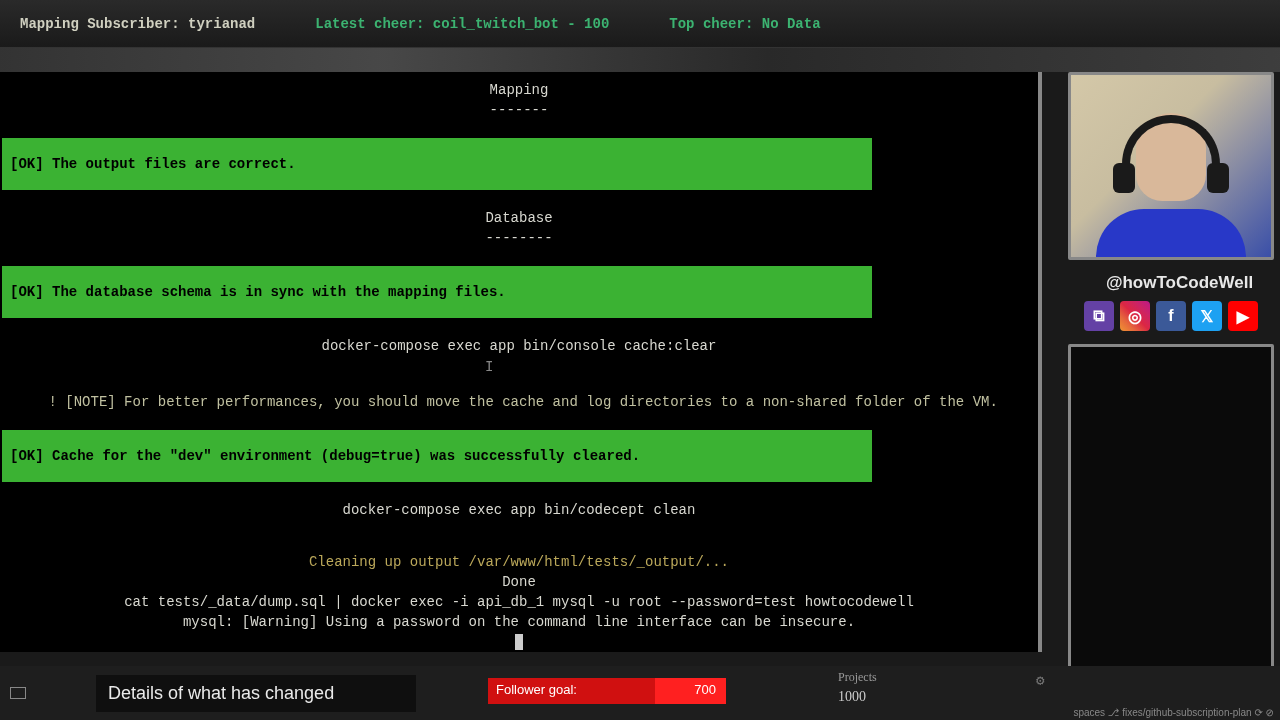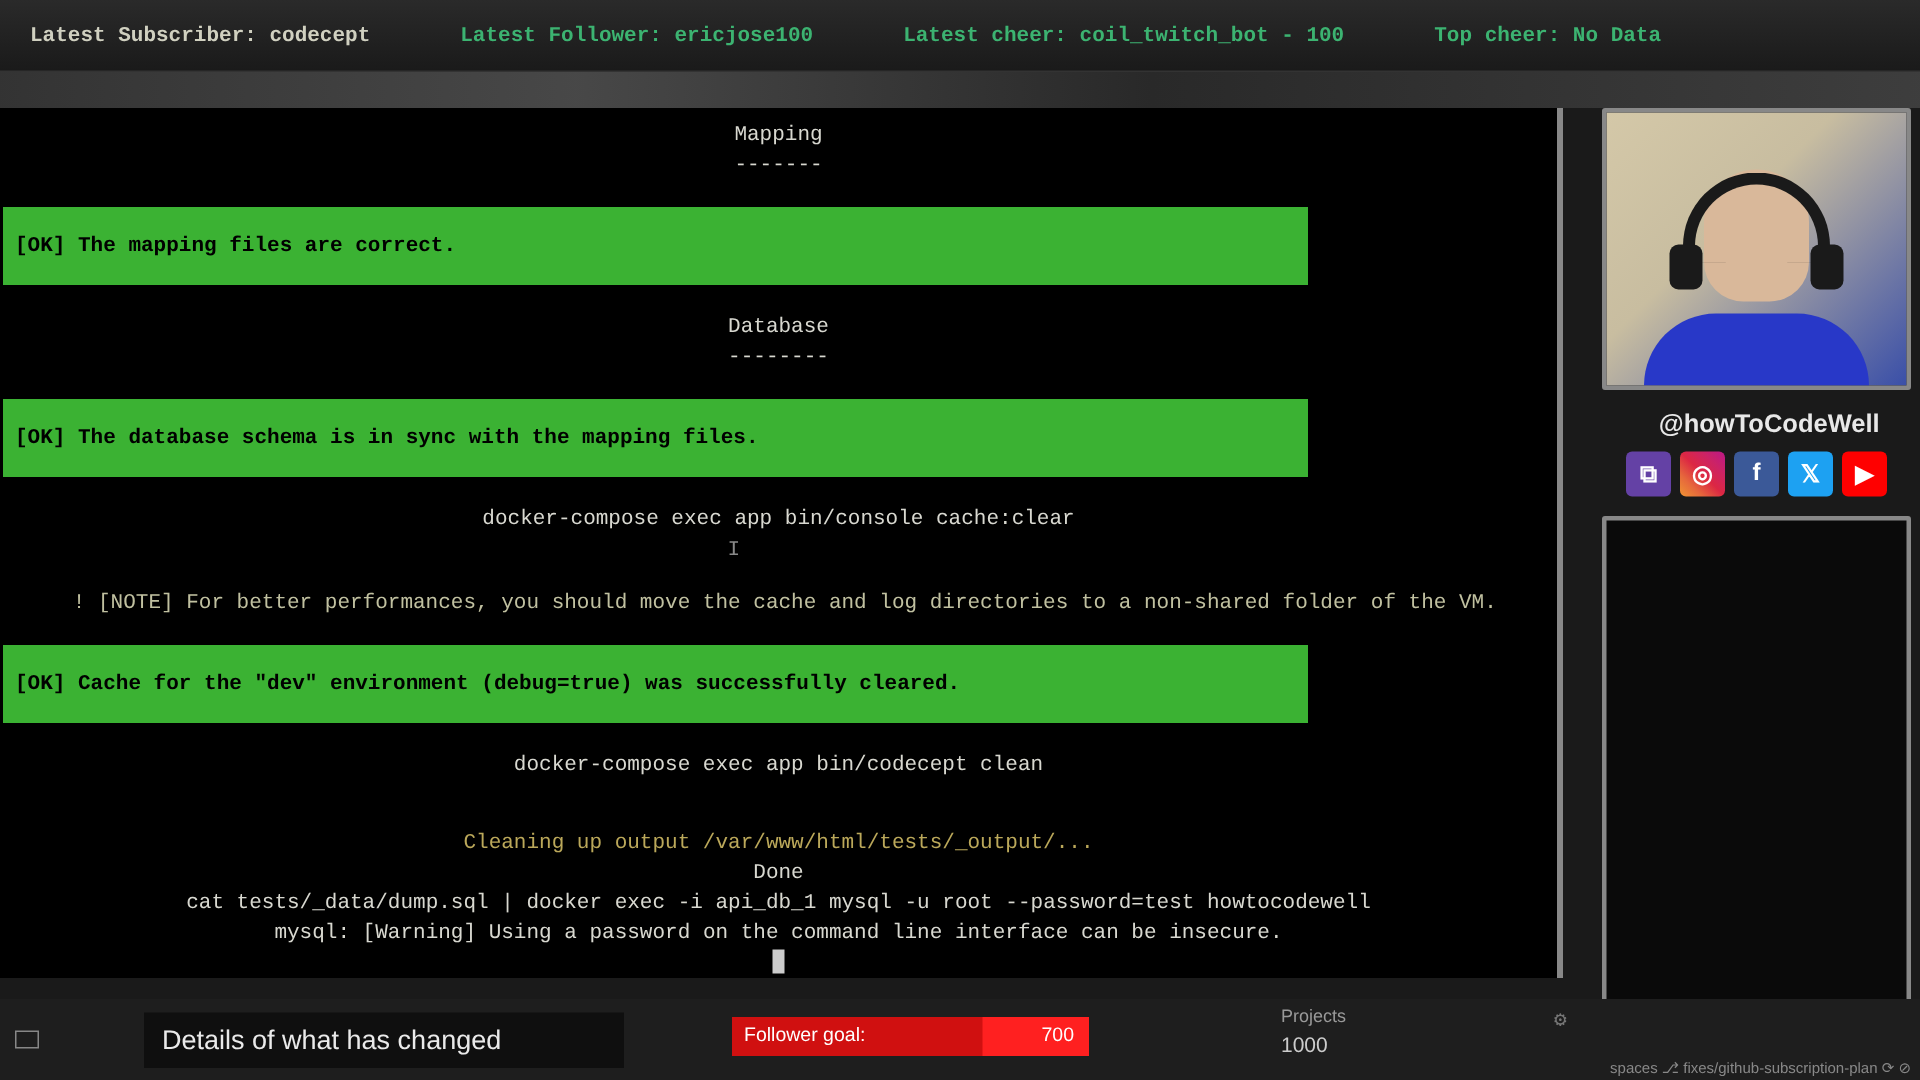--- a/index.html
+++ b/index.html
@@ -139,52 +139,51 @@
 }
 .goal-label {
   position: absolute; left: 8px; top: 4px;
   color: #fff; font-family: Arial, sans-serif; font-size: 13px;
 }
 .goal-val {
   position: absolute; right: 10px; top: 4px;
   color: #fff; font-family: Arial, sans-serif; font-size: 13px;
 }
 .proj-box {
-  position: absolute; right: 194px; top: 0;
+  position: absolute; right: 210px; top: 0;
   width: 240px; height: 54px;
-  color: #999; font-family: Liberation Sans, sans-serif; font-size: 12px;
+  color: #999; font-family: Liberation Serif, serif; font-size: 12px;
   padding: 4px 8px;
 }
 .proj-box .num { color: #ccc; font-size: 14px; margin-top: 4px; }
 .gear {
   position: absolute; right: 228px; top: 6px;
   width: 16px; height: 16px; color: #777; font-size: 14px;
 }
 .status-strip {
   position: absolute; right: 6px; bottom: 2px;
   font-size: 10px; color: #888; font-family: Arial, sans-serif;
 }
 </style>
 </head>
 <body>
 
 <div class="top-bar">
-  <span class="top-item white">Latest Subscriber: codecept</span>
-  <span class="top-item">Latest Follower: ericjose100</span>
+  <span class="top-item white">Mapping Subscriber: tyrianad</span>
   <span class="top-item">Latest cheer: coil_twitch_bot - 100</span>
   <span class="top-item">Top cheer: No Data</span>
 </div>
 
 <div class="bg-strip"></div>
 
 <div class="terminal-wrap">
   <div class="term-line">Mapping</div>
   <div class="term-line">-------</div>
   <div class="spacer"></div>
-  <div class="ok-block"> [OK] The mapping files are correct.</div>
+  <div class="ok-block"> [OK] The output files are correct.</div>
   <div class="spacer"></div>
   <div class="term-line">Database</div>
   <div class="term-line">--------</div>
   <div class="spacer"></div>
   <div class="ok-block"> [OK] The database schema is in sync with the mapping files.</div>
   <div class="spacer"></div>
   <div class="term-line">docker-compose exec app bin/console cache:clear</div>
   <div class="spacer"></div>
   <div class="spacer"></div>
   <div class="term-line note"> ! [NOTE] For better performances, you should move the cache and log directories to a non-shared folder of the VM.</div>

